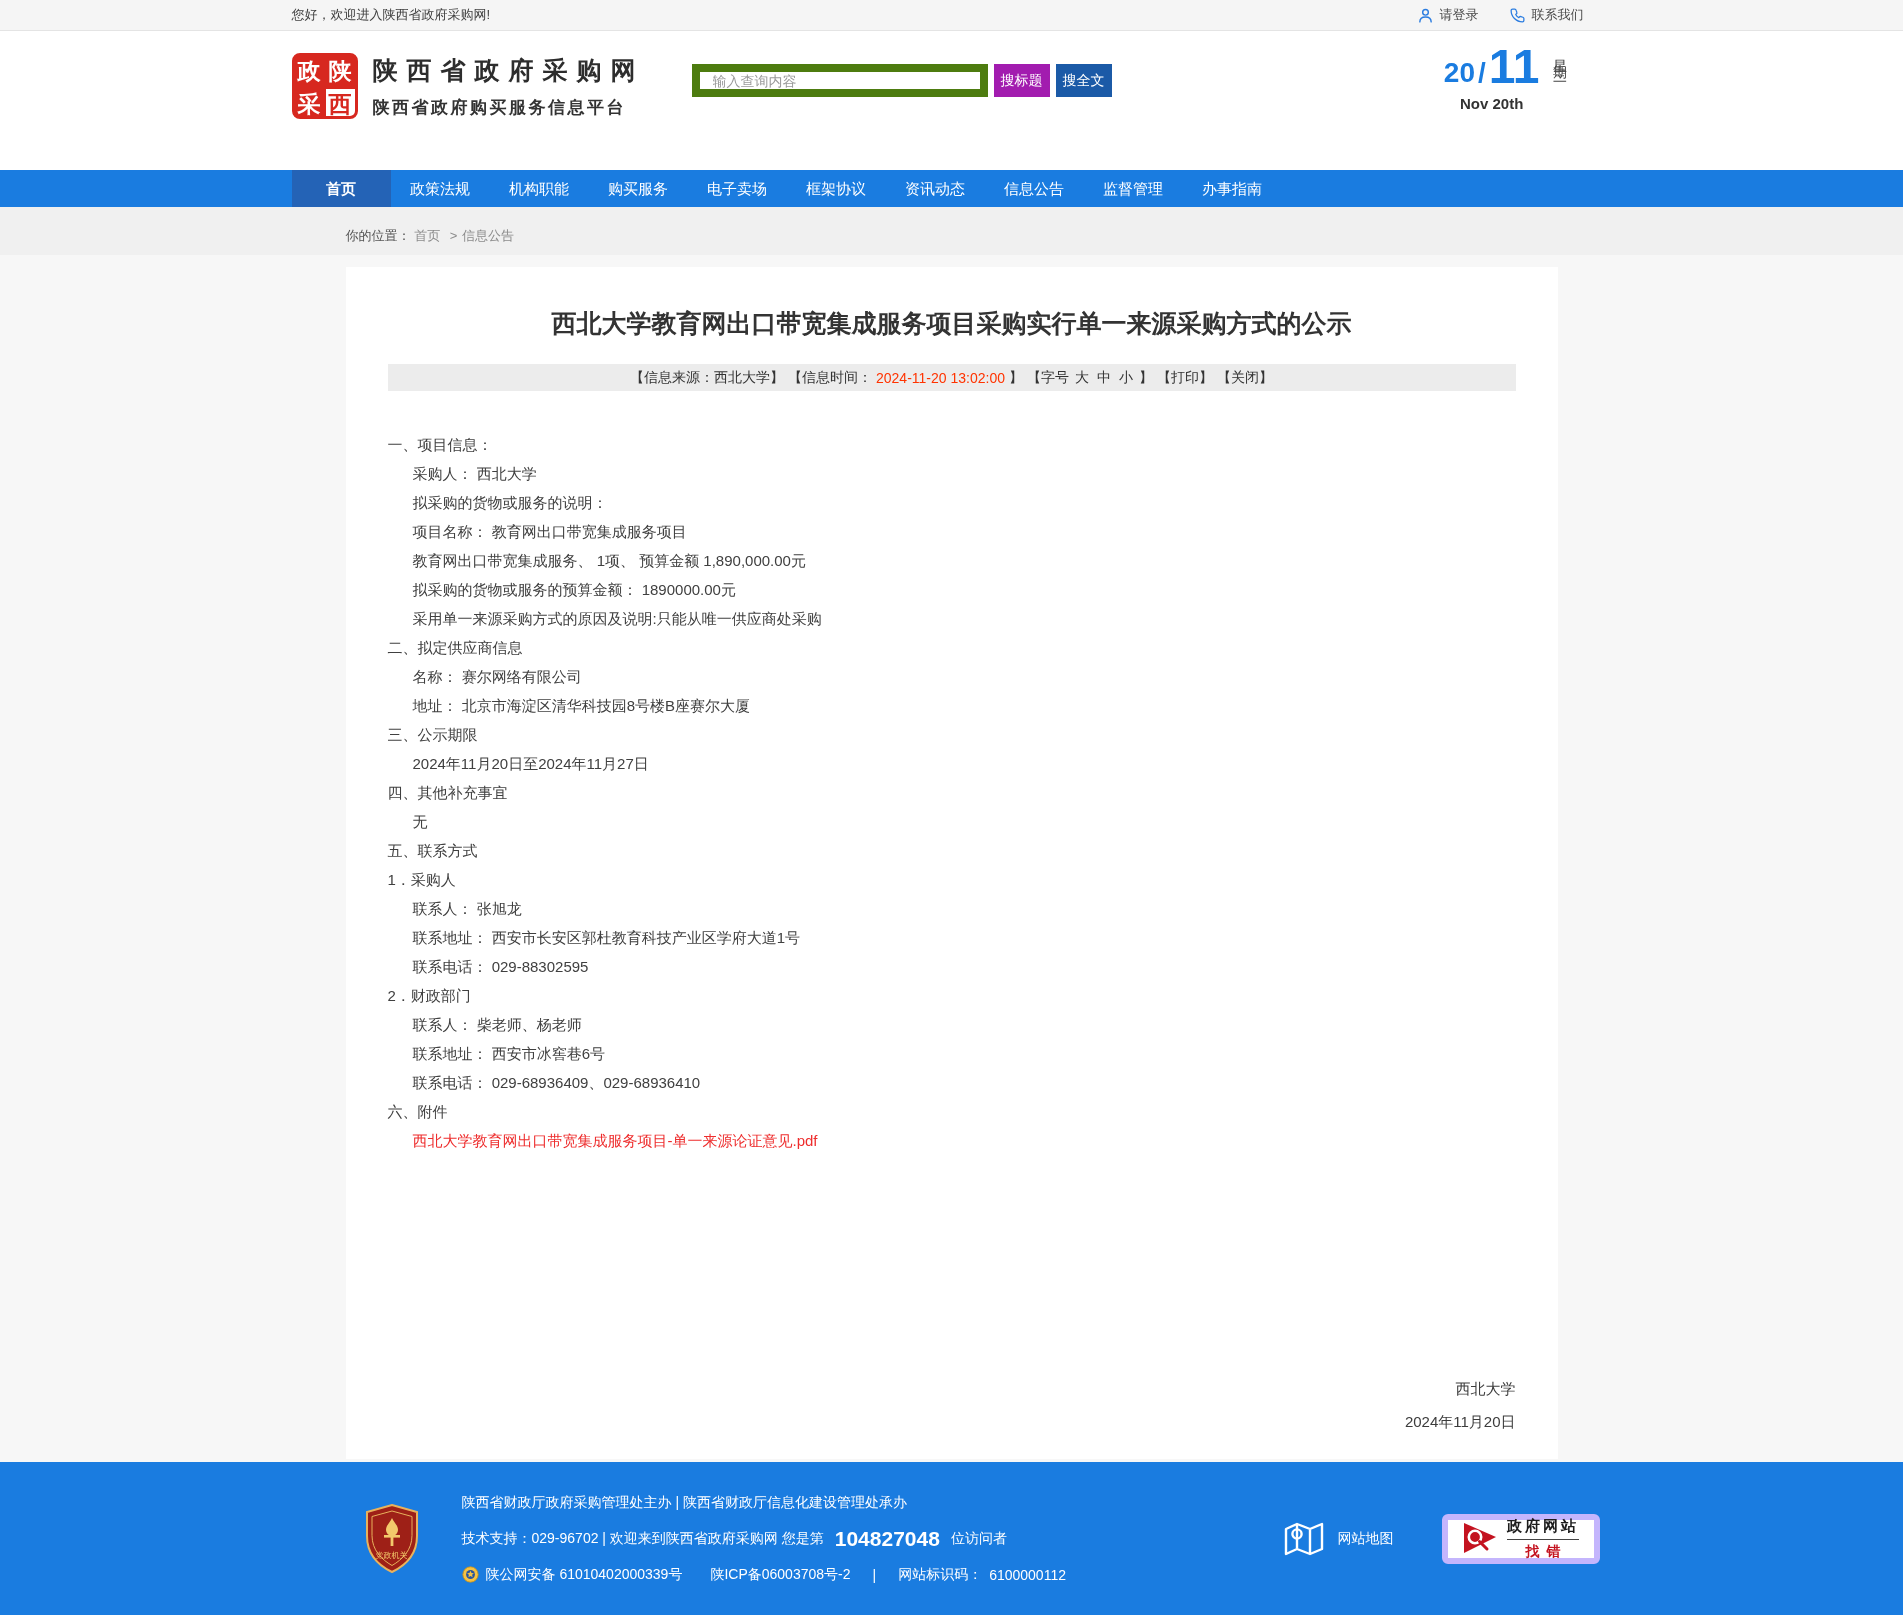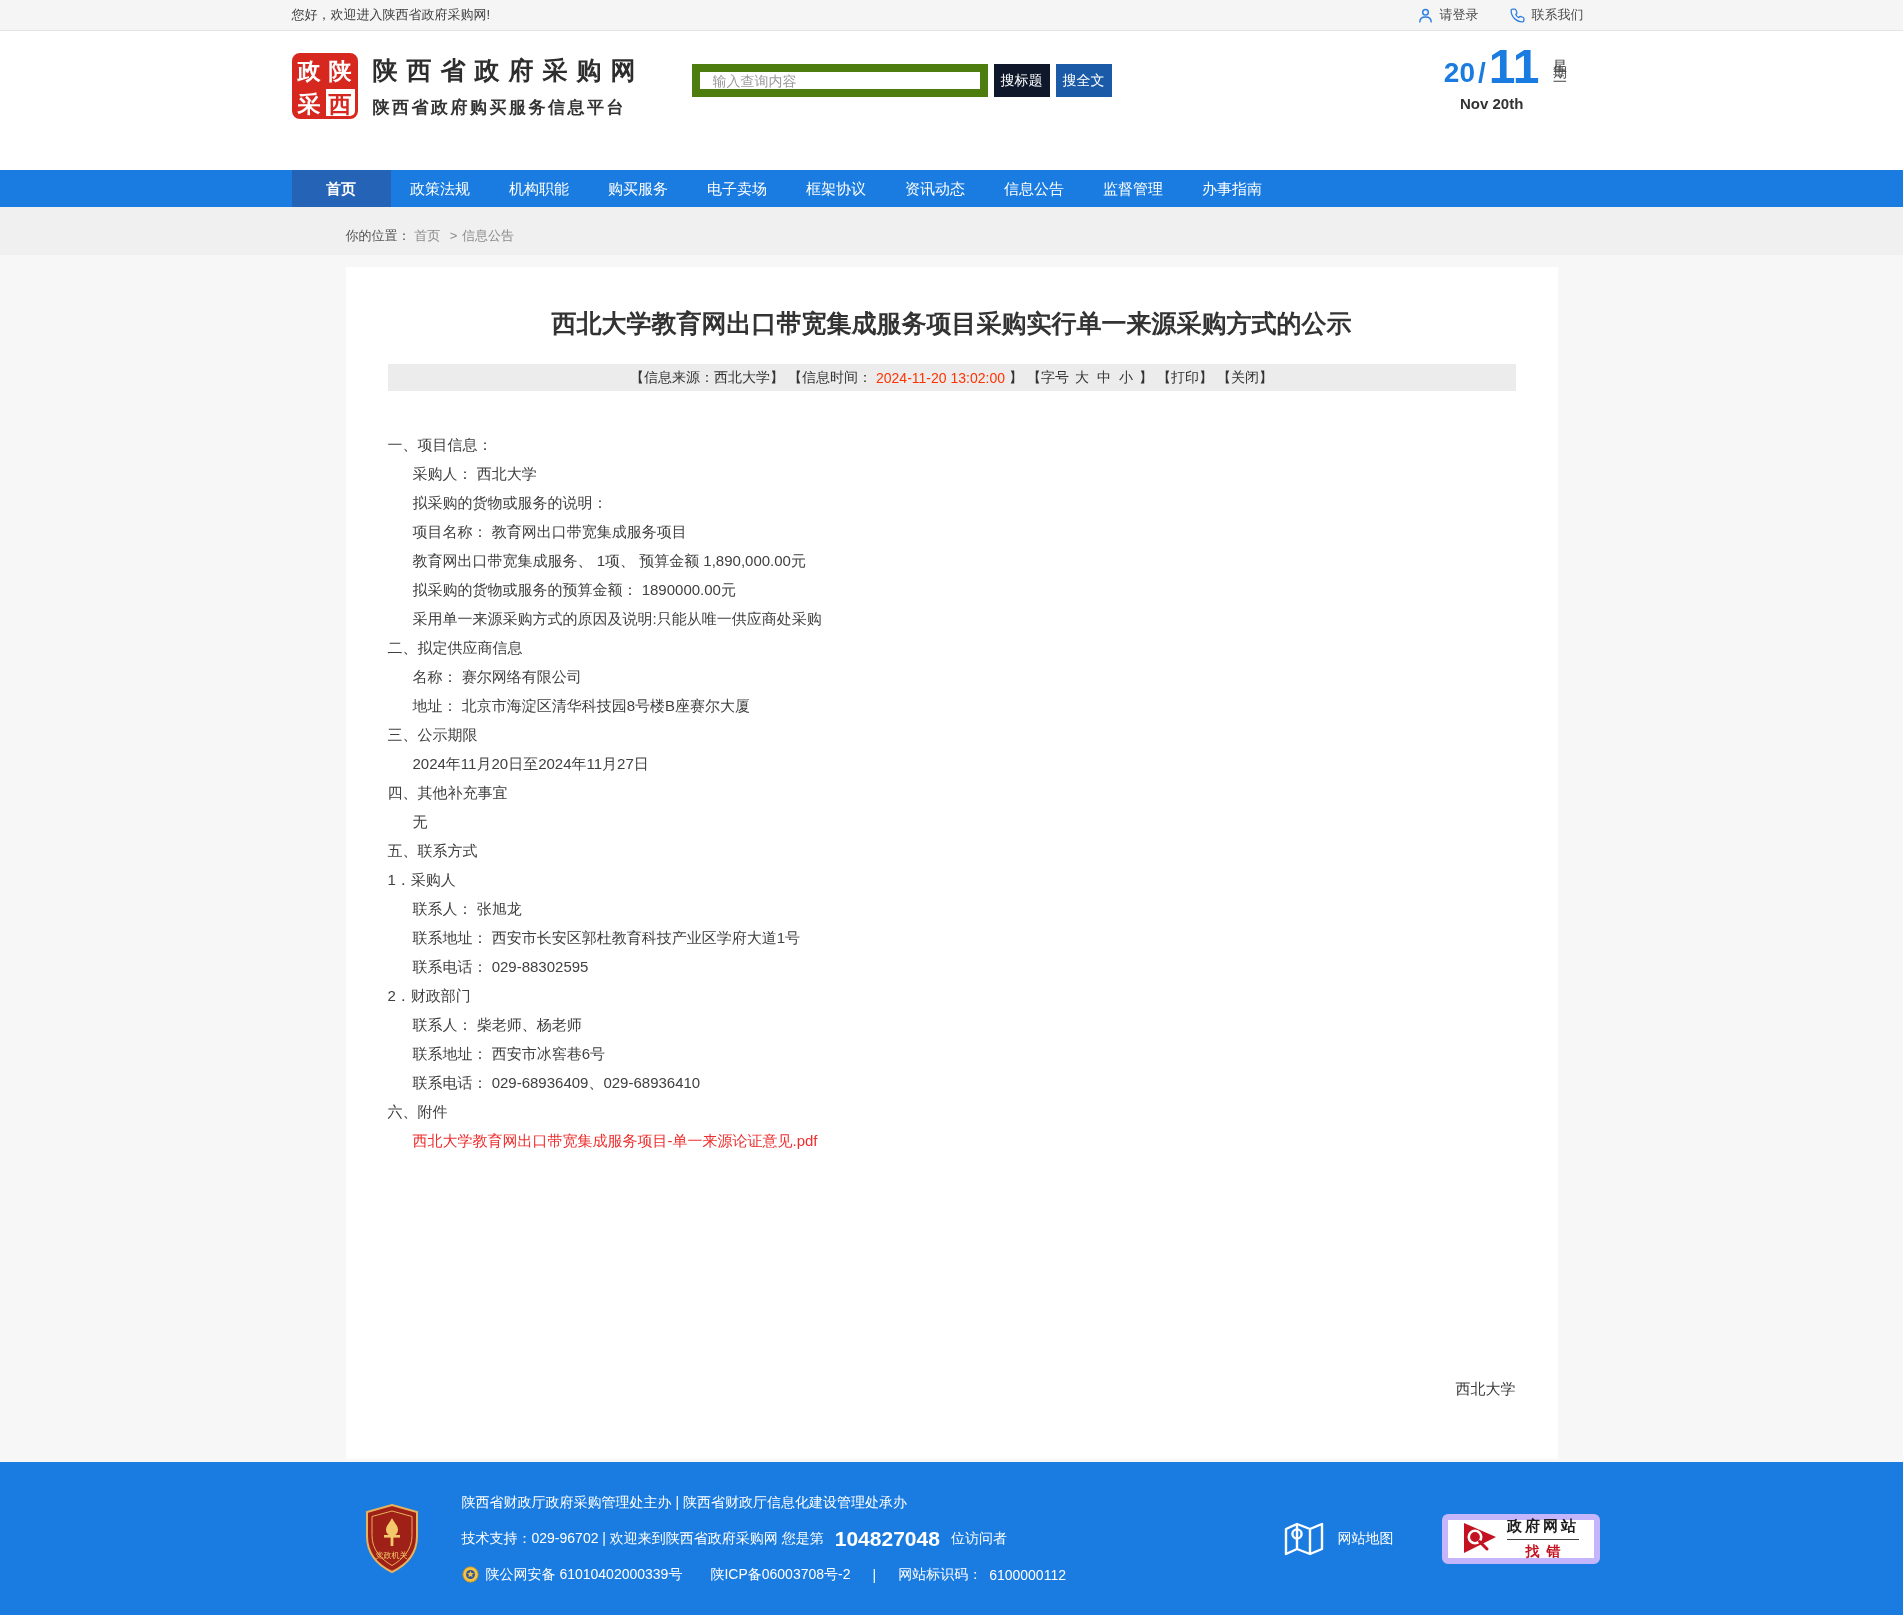--- a/index.html
+++ b/index.html
@@ -28,21 +28,21 @@
                font-family:"Liberation Serif","DejaVu Serif",serif; }
   .seal .red-cell { background:#d7281f; color:#fff; }
   .seal .white-cell { background:#fff; color:#d7281f; }
   .site-title { font-size:25px; font-weight:bold; color:#2d2d2d; letter-spacing:9px; }
   .site-subtitle { font-size:17px; font-weight:bold; color:#333; letter-spacing:2.5px; margin-top:9px; }
 
   .searchbar { position:absolute; left:400px; top:33px; display:flex; align-items:center; }
   .search-input { width:296px; height:33px; border:8px solid #4d7c0f; padding:0 13px; font-size:14px; color:#333; outline:none; background:#fff; }
   .search-input::placeholder { color:#9a9a9a; }
   .search-btn { height:33px; min-width:50px; border:none; color:#fff; font-size:14px; cursor:pointer; padding:0 7px; }
-  .btn-title { background:#0f172a; margin-left:6px; }
+  .btn-title { background:#a21caf; margin-left:6px; }
   .btn-full  { background:#1b5aa7; margin-left:6px; }
 
   .date-widget { position:absolute; right:42px; top:12px; display:flex; gap:12px; }
   .date-main { text-align:center; }
   .date-nums { color:#1a7ce0; font-weight:bold; line-height:1; display:flex; align-items:flex-end; justify-content:center; }
   .d-day  { font-size:28px; padding-bottom:4px; }
   .d-sep  { font-size:28px; padding:0 3px 4px; }
   .d-month{ font-size:48px; }
   .d-en   { font-size:15px; font-weight:bold; color:#333; margin-top:4px; }
   .d-week { writing-mode:vertical-rl; text-orientation:upright; font-size:14px; color:#444; letter-spacing:6px; padding-top:5px; }
@@ -223,20 +223,21 @@
       <p class="para sub">联系地址： 西安市冰窖巷6号</p>
       <p class="para sub">联系电话： 029-68936409、029-68936410</p>
       <p class="para">六、附件</p>
     </div>
 
   <p class="attachment-line">
     <a>西北大学教育网出口带宽集成服务项目-单一来源论证意见.pdf</a>
   </p>
 
   <div class="signature">西北大学</div>
+  <div class="signature-date">2024年11月20日</div>
 </div>
 
 <div class="footer">
   <div class="container footer-inner">
     <div class="footer-left">
       <div class="emblem">
         <svg width="56" height="70" viewBox="0 0 56 70">
           <path d="M28 1 L53 8 V32 C53 50 41.5 61.5 28 68 C14.5 61.5 3 50 3 32 V8 Z" fill="#9e2017" stroke="#e8b25c" stroke-width="2"></path>
           <path d="M28 7 L48 12.5 V31.5 C48 46 38.5 55.5 28 61.5 C17.5 55.5 8 46 8 31.5 V12.5 Z" fill="none" stroke="#e8b25c" stroke-width="1"></path>
           <path d="M28 14 c-2 5-6 7-6 12 a6 6 0 0 0 12 0 c0-5-4-7-6-12 z" fill="#f3c96b"></path>

